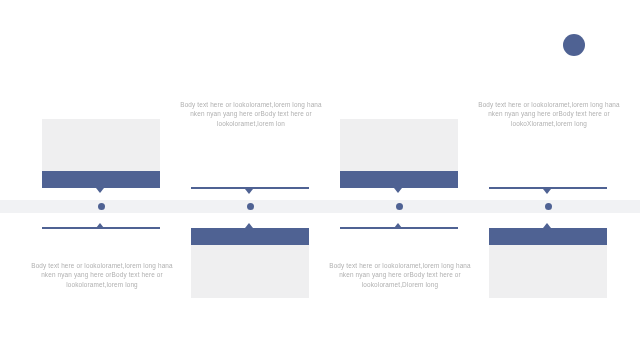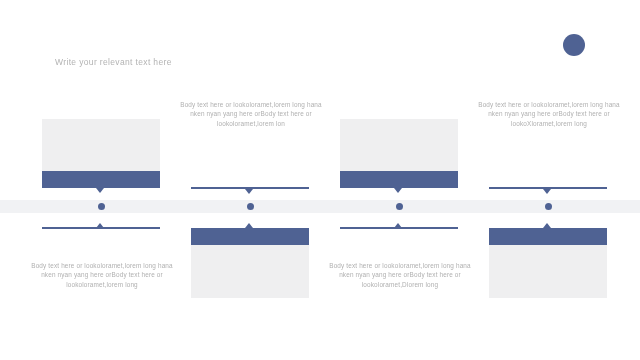--- a/index.html
+++ b/index.html
@@ -121,21 +121,20 @@
     letter-spacing:.15px;
   }
   .body-text.above{ bottom:232px; }
   .body-text.below{ top:261px; }
 </style>
 </head>
 <body>
 
 <div id="slide">
 
-  <div class="heading">Write your relevant text here</div>
 
   <div class="corner-circle"></div>
 
   <div class="timeline-band"></div>
 
   <div class="col col-1">
     <div class="img-box top"></div>
     <div class="bar top"></div>
     <div class="tri down d1"></div>
     <div class="dot"></div>

